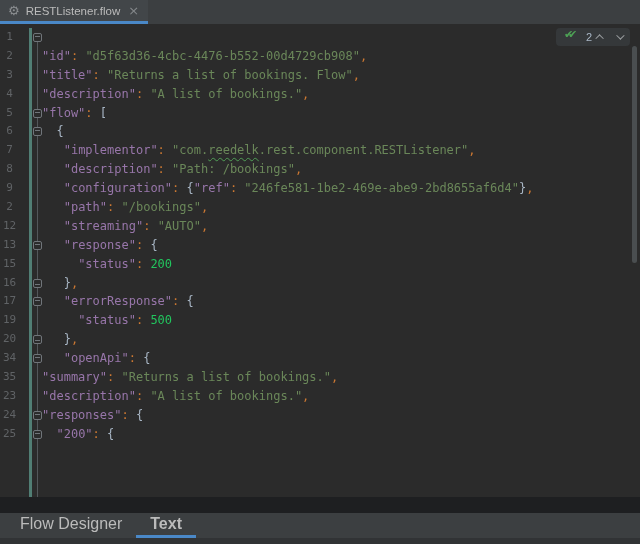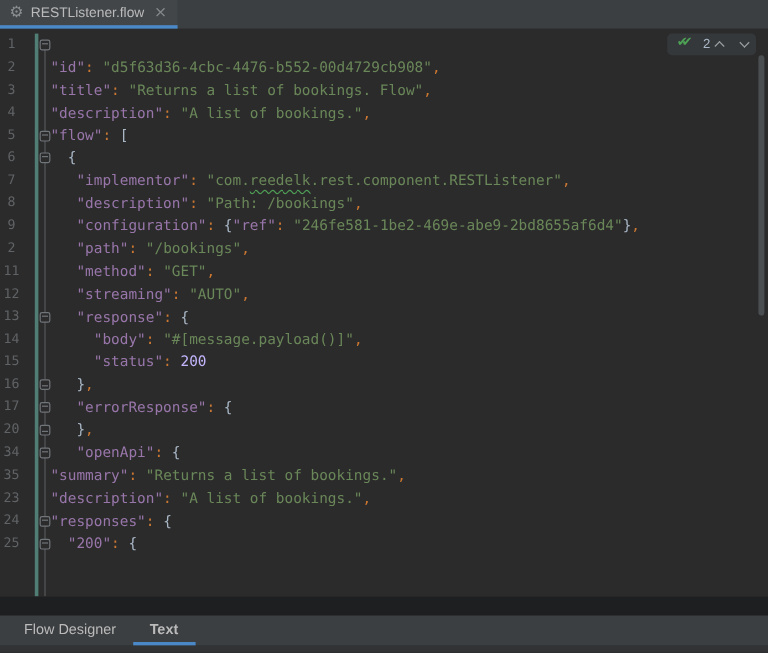--- a/index.html
+++ b/index.html
@@ -30,21 +30,21 @@
                background:#53575A; z-index:1; }
   .fold { position:absolute; left:33px; top:5px; width:9px; height:9px;
           border:1px solid #70757A; border-radius:2px; background:#2B2B2B; z-index:2; }
   .fold.start::after { content:""; position:absolute; left:1px; right:1px; top:2px;
                        height:1px; background:#70757A; }
   .fold.end::after   { content:""; position:absolute; left:1px; right:1px; bottom:2px;
                        height:1px; background:#70757A; }
   .tk-p  { color:#A9B7C6; }
   .tk-k  { color:#9876AA; }
   .tk-s  { color:#6A8759; }
-  .tk-n  { color:#c4b5fd; }
+  .tk-n  { color:#22c55e; }
   .tk-o  { color:#CC7832; }
   .tk-sq { color:#6A8759; text-decoration:underline wavy #4F9E55 1px; text-underline-offset:3px; }
 
   
   .inspect { position:absolute; top:4px; right:10px; height:18px; display:flex;
              align-items:center; gap:6px; background:#35383A; border-radius:4px;
              padding:0 8px; z-index:3; }
   .dcheck { position:relative; width:16px; height:12px; }
   .dcheck span { position:absolute; top:-3px; color:#4DA155; font-size:11px;
                  font-family:"DejaVu Sans", sans-serif; }
@@ -57,21 +57,21 @@
   .chev.down { transform:rotate(225deg) translateY(2px); margin-left:6px; }
 
   
   .sb-thumb { position:absolute; right:3px; top:22px; width:5px; height:217px;
               background:#4A4E50; border-radius:3px; z-index:3; }
 
   
   .dark-strip { height:16px; background:#1E1F21; flex:0 0 auto; }
   .toolbar { height:25px; background:#3C3F41; display:flex; align-items:stretch;
              padding-left:6px; flex:0 0 auto; }
-  .btab { display:flex; align-items:center; padding:0 14px; font-size:12px; color:#BBBBBB;
+  .btab { display:flex; align-items:center; padding:0 14px; font-size:16px; color:#BBBBBB;
           border-bottom:3px solid transparent; cursor:default; white-space:nowrap; }
   .btab.active { border-bottom-color:#4A88C7;font-weight:bold; }
   .bottom-strip { height:6px; background:#313335; flex:1 1 auto; }
 </style>
 </head>
 <body>
 
 <div class="window">
 
   <div class="tabbar">
@@ -89,27 +89,26 @@
         <div class="row"><span class="num">1</span><span class="fold start"></span><span></span></div>
         <div class="row"><span class="num">2</span><span><span class="tk-k">"id"</span><span class="tk-o">:</span><span class="tk-p"> </span><span class="tk-s">"d5f63d36-4cbc-4476-b552-00d4729cb908"</span><span class="tk-o">,</span></span></div>
         <div class="row"><span class="num">3</span><span><span class="tk-k">"title"</span><span class="tk-o">:</span><span class="tk-p"> </span><span class="tk-s">"Returns a list of bookings. Flow"</span><span class="tk-o">,</span></span></div>
         <div class="row"><span class="num">4</span><span><span class="tk-k">"description"</span><span class="tk-o">:</span><span class="tk-p"> </span><span class="tk-s">"A list of bookings."</span><span class="tk-o">,</span></span></div>
         <div class="row"><span class="num">5</span><span class="fold start"></span><span><span class="tk-k">"flow"</span><span class="tk-o">:</span><span class="tk-p"> [</span></span></div>
         <div class="row"><span class="num">6</span><span class="fold start"></span><span><span class="tk-p">  {</span></span></div>
         <div class="row"><span class="num">7</span><span><span class="tk-p">   </span><span class="tk-k">"implementor"</span><span class="tk-o">:</span><span class="tk-p"> </span><span class="tk-s">"com.</span><span class="tk-sq">reedelk</span><span class="tk-s">.rest.component.RESTListener"</span><span class="tk-o">,</span></span></div>
         <div class="row"><span class="num">8</span><span><span class="tk-p">   </span><span class="tk-k">"description"</span><span class="tk-o">:</span><span class="tk-p"> </span><span class="tk-s">"Path: /bookings"</span><span class="tk-o">,</span></span></div>
         <div class="row"><span class="num">9</span><span><span class="tk-p">   </span><span class="tk-k">"configuration"</span><span class="tk-o">:</span><span class="tk-p"> {</span><span class="tk-k">"ref"</span><span class="tk-o">:</span><span class="tk-p"> </span><span class="tk-s">"246fe581-1be2-469e-abe9-2bd8655af6d4"</span><span class="tk-p">}</span><span class="tk-o">,</span></span></div>
         <div class="row"><span class="num">2</span><span><span class="tk-p">   </span><span class="tk-k">"path"</span><span class="tk-o">:</span><span class="tk-p"> </span><span class="tk-s">"/bookings"</span><span class="tk-o">,</span></span></div>
-        <div class="row"><span class="num">11</span><span><span class="tk-p">   </span><span class="tk-k">"method"</span><span class="tk-o">:</span><span class="tk-p"> </span><span class="tk-s">"GET"</span><span class="tk-o">,</span></span></div>
         <div class="row"><span class="num">12</span><span><span class="tk-p">   </span><span class="tk-k">"streaming"</span><span class="tk-o">:</span><span class="tk-p"> </span><span class="tk-s">"AUTO"</span><span class="tk-o">,</span></span></div>
         <div class="row"><span class="num">13</span><span class="fold start"></span><span><span class="tk-p">   </span><span class="tk-k">"response"</span><span class="tk-o">:</span><span class="tk-p"> {</span></span></div>
-        <div class="row"><span class="num">14</span><span><span class="tk-p">     </span><span class="tk-k">"body"</span><span class="tk-o">:</span><span class="tk-p"> </span><span class="tk-s">"#[message.payload()]"</span><span class="tk-o">,</span></span></div>
         <div class="row"><span class="num">15</span><span><span class="tk-p">     </span><span class="tk-k">"status"</span><span class="tk-o">:</span><span class="tk-p"> </span><span class="tk-n">200</span></span></div>
         <div class="row"><span class="num">16</span><span class="fold end"></span><span><span class="tk-p">   }</span><span class="tk-o">,</span></span></div>
         <div class="row"><span class="num">17</span><span class="fold start"></span><span><span class="tk-p">   </span><span class="tk-k">"errorResponse"</span><span class="tk-o">:</span><span class="tk-p"> {</span></span></div>
+        <div class="row"><span class="num">19</span><span><span class="tk-p">     </span><span class="tk-k">"status"</span><span class="tk-o">:</span><span class="tk-p"> </span><span class="tk-n">500</span></span></div>
         <div class="row"><span class="num">20</span><span class="fold end"></span><span><span class="tk-p">   }</span><span class="tk-o">,</span></span></div>
         <div class="row"><span class="num">34</span><span class="fold start"></span><span><span class="tk-p">   </span><span class="tk-k">"openApi"</span><span class="tk-o">:</span><span class="tk-p"> {</span></span></div>
         <div class="row"><span class="num">35</span><span><span class="tk-k">"summary"</span><span class="tk-o">:</span><span class="tk-p"> </span><span class="tk-s">"Returns a list of bookings."</span><span class="tk-o">,</span></span></div>
         <div class="row"><span class="num">23</span><span><span class="tk-k">"description"</span><span class="tk-o">:</span><span class="tk-p"> </span><span class="tk-s">"A list of bookings."</span><span class="tk-o">,</span></span></div>
         <div class="row"><span class="num">24</span><span class="fold start"></span><span><span class="tk-k">"responses"</span><span class="tk-o">:</span><span class="tk-p"> {</span></span></div>
         <div class="row"><span class="num">25</span><span class="fold start"></span><span><span class="tk-p">  </span><span class="tk-k">"200"</span><span class="tk-o">:</span><span class="tk-p"> {</span></span></div>
       </div>
 
     <div class="inspect">
       <span class="dcheck">

